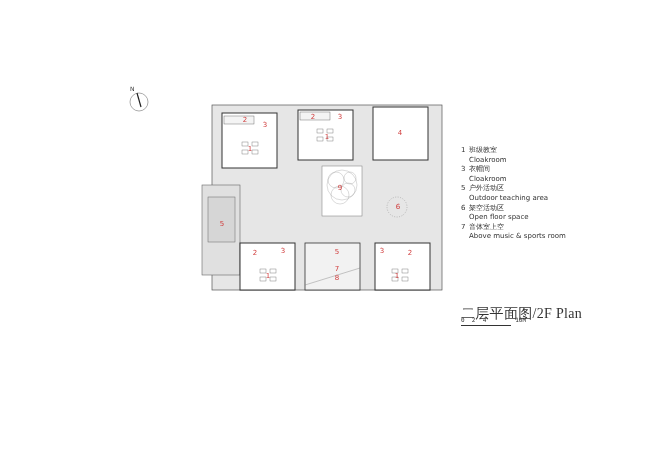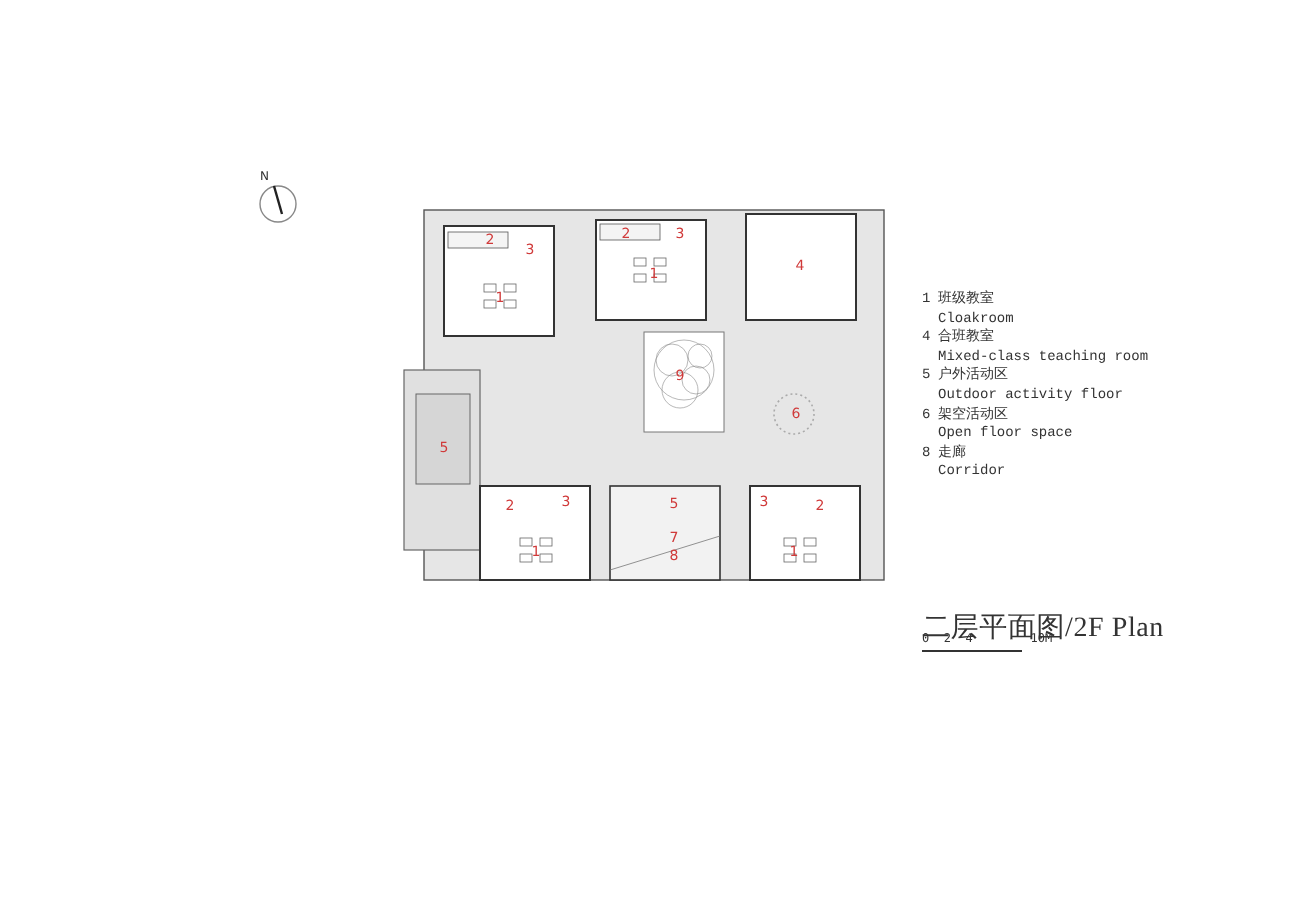--- a/index.html
+++ b/index.html
@@ -1,18 +1,18 @@
 <!DOCTYPE html>
 <html><head>
 <meta charset="utf-8">
 <style>
   html,body{margin:0;padding:0;background:#fff;}
   body{width:650px;height:459px;position:relative;overflow:hidden;font-family:"DejaVu Sans",sans-serif;}
   #plan{position:absolute;left:0;top:0;width:650px;height:459px;}
-  .legend{position:absolute;left:461px;top:146px;font-size:7px;line-height:9.6px;color:#333;font-family:Liberation Mono, monospace;}
+  .legend{position:absolute;left:461px;top:146px;font-size:7px;line-height:9.6px;color:#333;}
   .legend .item .num{display:inline-block;width:8px;}
   .legend .item .en{padding-left:8px;display:block;}
   .legend .item .zh{display:inline;}
   .title{position:absolute;left:461px;top:305px;font-size:14px;color:#333;font-family:Liberation Serif, serif;letter-spacing:0.3px;}
   .scale{position:absolute;left:461px;top:316px;font-size:6px;color:#333;font-family:"DejaVu Sans Mono",monospace;}
   .scalebar{position:absolute;left:461px;top:323px;width:50px;height:2px;border-bottom:1px solid #333;}
   .rl{font-size:7px;fill:#d03a3a;font-family:"DejaVu Sans",sans-serif;}
   .north-label{position:absolute;left:130px;top:85px;font-size:6px;color:#333;}
 </style>
 </head>
@@ -109,23 +109,23 @@
     <text x="397" y="278">1</text>
     <text x="410" y="255">2</text>
     <text x="382" y="253">3</text>
   </g>
 </svg>
 
 <div class="north-label">N</div>
 
 <div class="legend">
   <div class="item"><span class="num">1</span><span class="zh">班级教室</span><span class="en">Cloakroom</span></div>
-  <div class="item"><span class="num">4</span><span class="zh">合班教室</span><span class="en">Mixed-class teaching room</span></div>
-  <div class="item"><span class="num">5</span><span class="zh">户外活动区</span><span class="en">Outdoor activity floor</span></div>
+  <div class="item"><span class="num">3</span><span class="zh">衣帽间</span><span class="en">Cloakroom</span></div>
+  <div class="item"><span class="num">5</span><span class="zh">户外活动区</span><span class="en">Outdoor teaching area</span></div>
   <div class="item"><span class="num">6</span><span class="zh">架空活动区</span><span class="en">Open floor space</span></div>
-  <div class="item"><span class="num">8</span><span class="zh">走廊</span><span class="en">Corridor</span></div>
+  <div class="item"><span class="num">7</span><span class="zh">音体室上空</span><span class="en">Above music &amp; sports room</span></div>
 </div>
 
 <div class="title">二层平面图/2F Plan</div>
 <div class="scale">
   <span>0</span>&nbsp;&nbsp;<span>2</span>&nbsp;&nbsp;<span>4</span>&nbsp;&nbsp;&nbsp;&nbsp;&nbsp;&nbsp;&nbsp;&nbsp;<span>10M</span>
 </div>
 <div class="scalebar"></div>
 
 </body></html>

